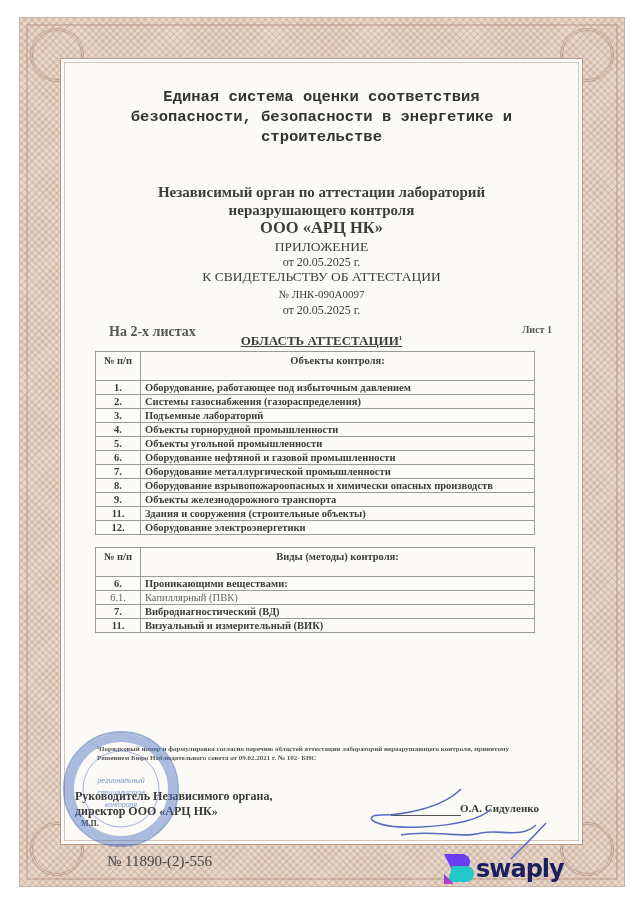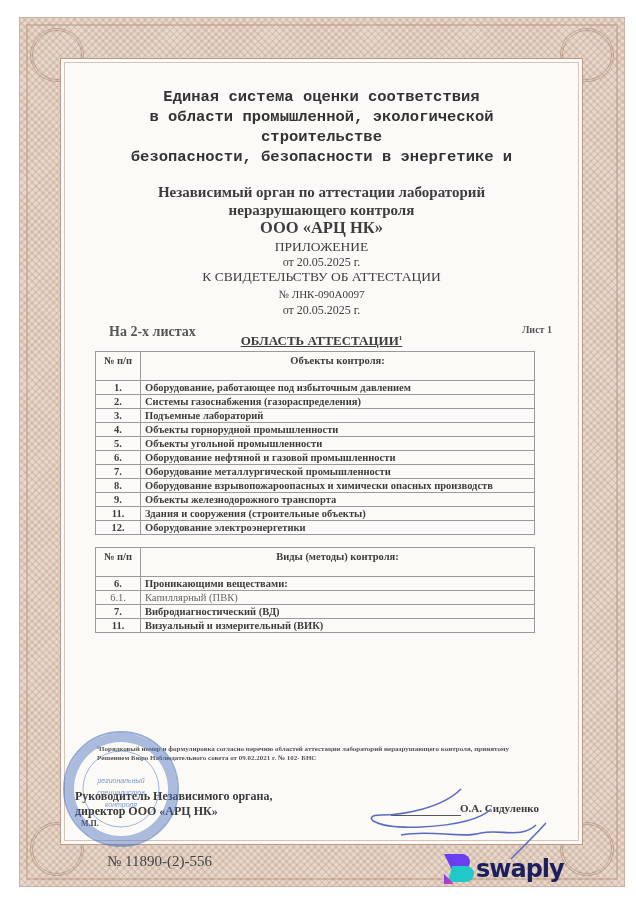--- a/index.html
+++ b/index.html
@@ -77,23 +77,22 @@
   <div class="corner" style="left:10px;top:10px;"></div>
   <div class="corner" style="right:10px;top:10px;"></div>
   <div class="corner" style="left:10px;bottom:10px;"></div>
   <div class="corner" style="right:10px;bottom:10px;"></div>
 </div>
 
 <div class="paper">
 
   <div class="abs mono-title">
     <div>Единая система оценки соответствия</div>
-    <div>в области промышленной, экологической</div>
+    <div>безопасности, безопасности в энергетике и</div>
     <div>строительстве</div>
-    <div>безопасности, безопасности в энергетике и</div>
   </div>
 
   <div class="abs org">
     <div>Независимый орган по аттестации лабораторий</div>
     <div>неразрушающего контроля</div>
     <div class="big">ООО «АРЦ НК»</div>
   </div>
 
   <div class="abs appendix">
     <div class="m">ПРИЛОЖЕНИЕ</div>

